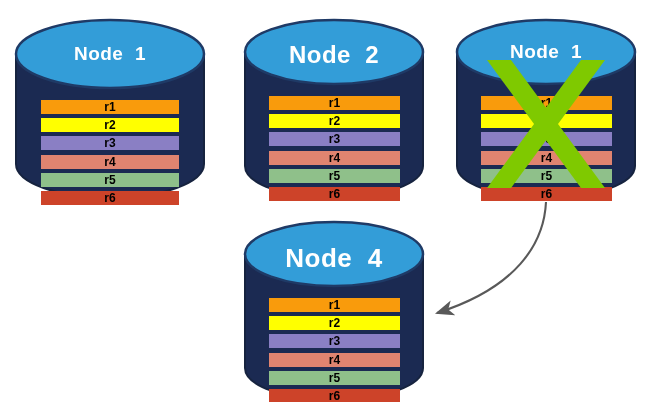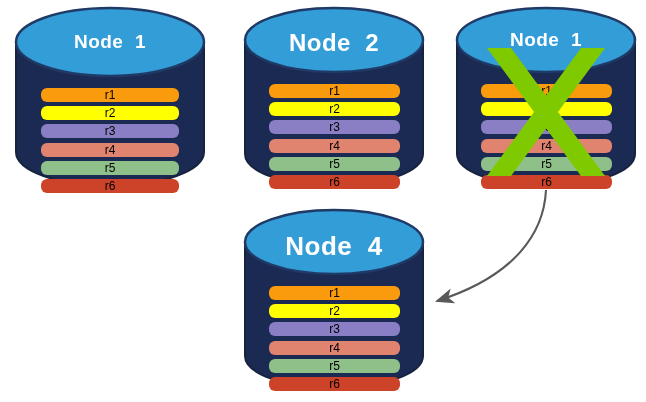--- a/index.html
+++ b/index.html
@@ -9,21 +9,21 @@
   }
   body {
     width: 646px;
     height: 402px;
     position: relative;
     overflow: hidden;
     font-family: "Liberation Sans", sans-serif;
   }
   #stage {
     position: absolute;
-    left: 0; top: 0;
+    left: 0; top: 12px;
     width: 646px;
     height: 296px;
   }
   .node {
     position: absolute;
   }
   .cyl-svg {
     position: absolute;
     left: 0; top: 0;
     overflow: visible;
@@ -40,23 +40,23 @@
     white-space: pre;
     pointer-events: none;
   }
   .rows {
     position: absolute;
     left: 0;
     width: 100%;
   }
   .row {
     position: absolute;
-    border-radius: 6px;
+    border-radius: 0;
     text-align: center;
-    font-weight: normal;
+    font-weight: bold;
     color: #000000;
     font-family: "Liberation Sans", sans-serif;
     line-height: 1;
     display: flex;
     align-items: center;
     justify-content: center;
     box-sizing: border-box;
   }
   .xmark {
     position: absolute;

